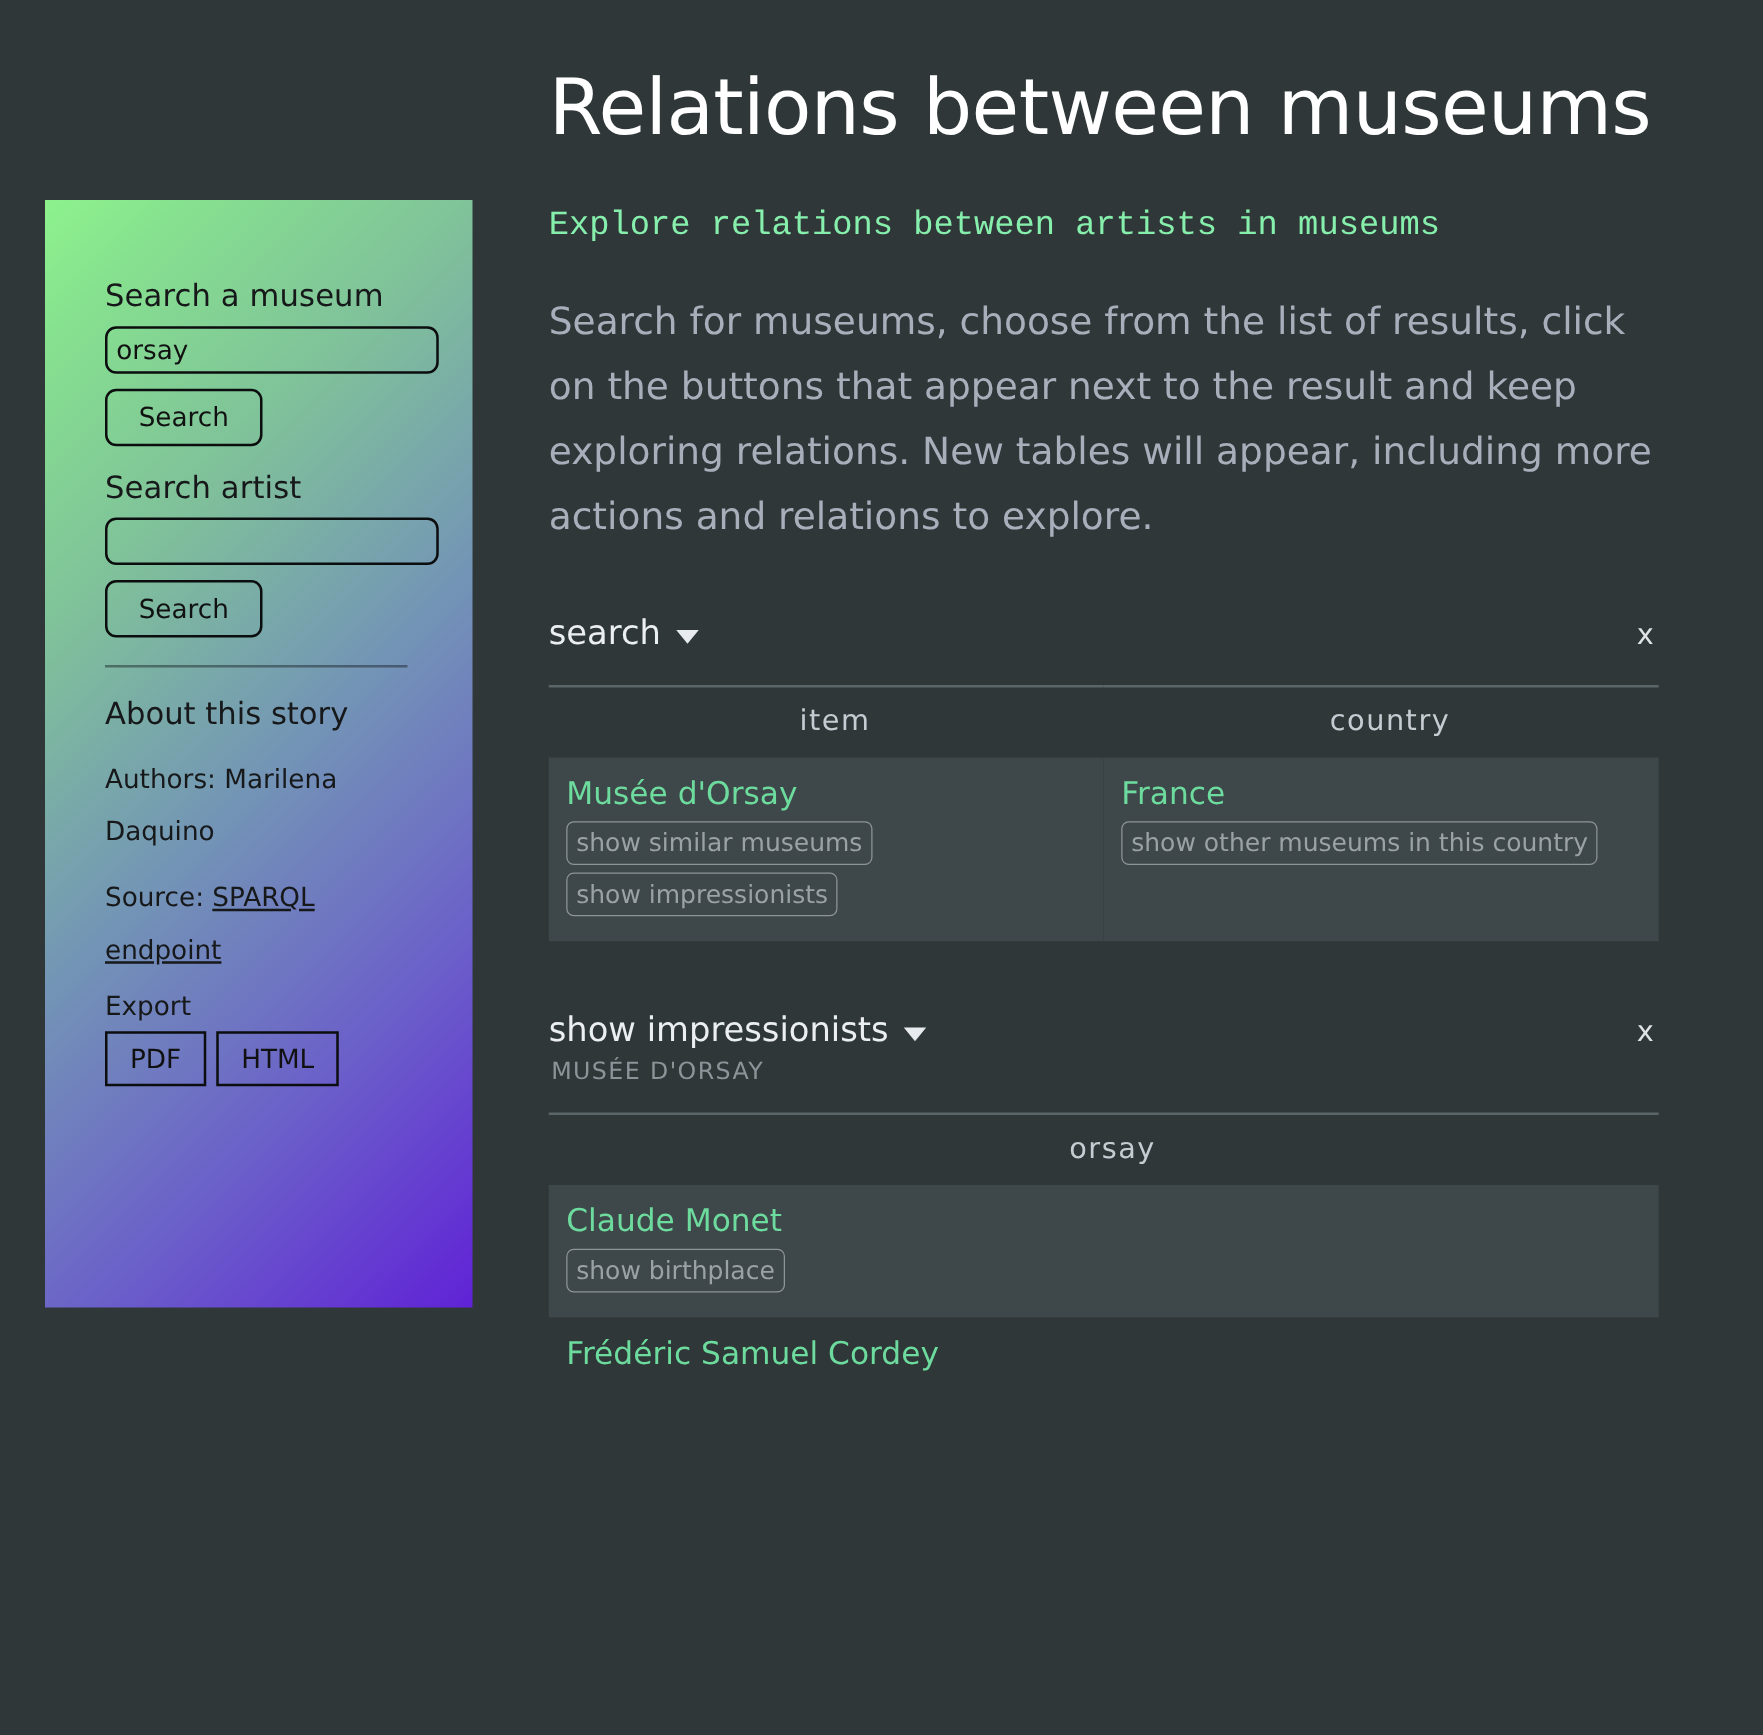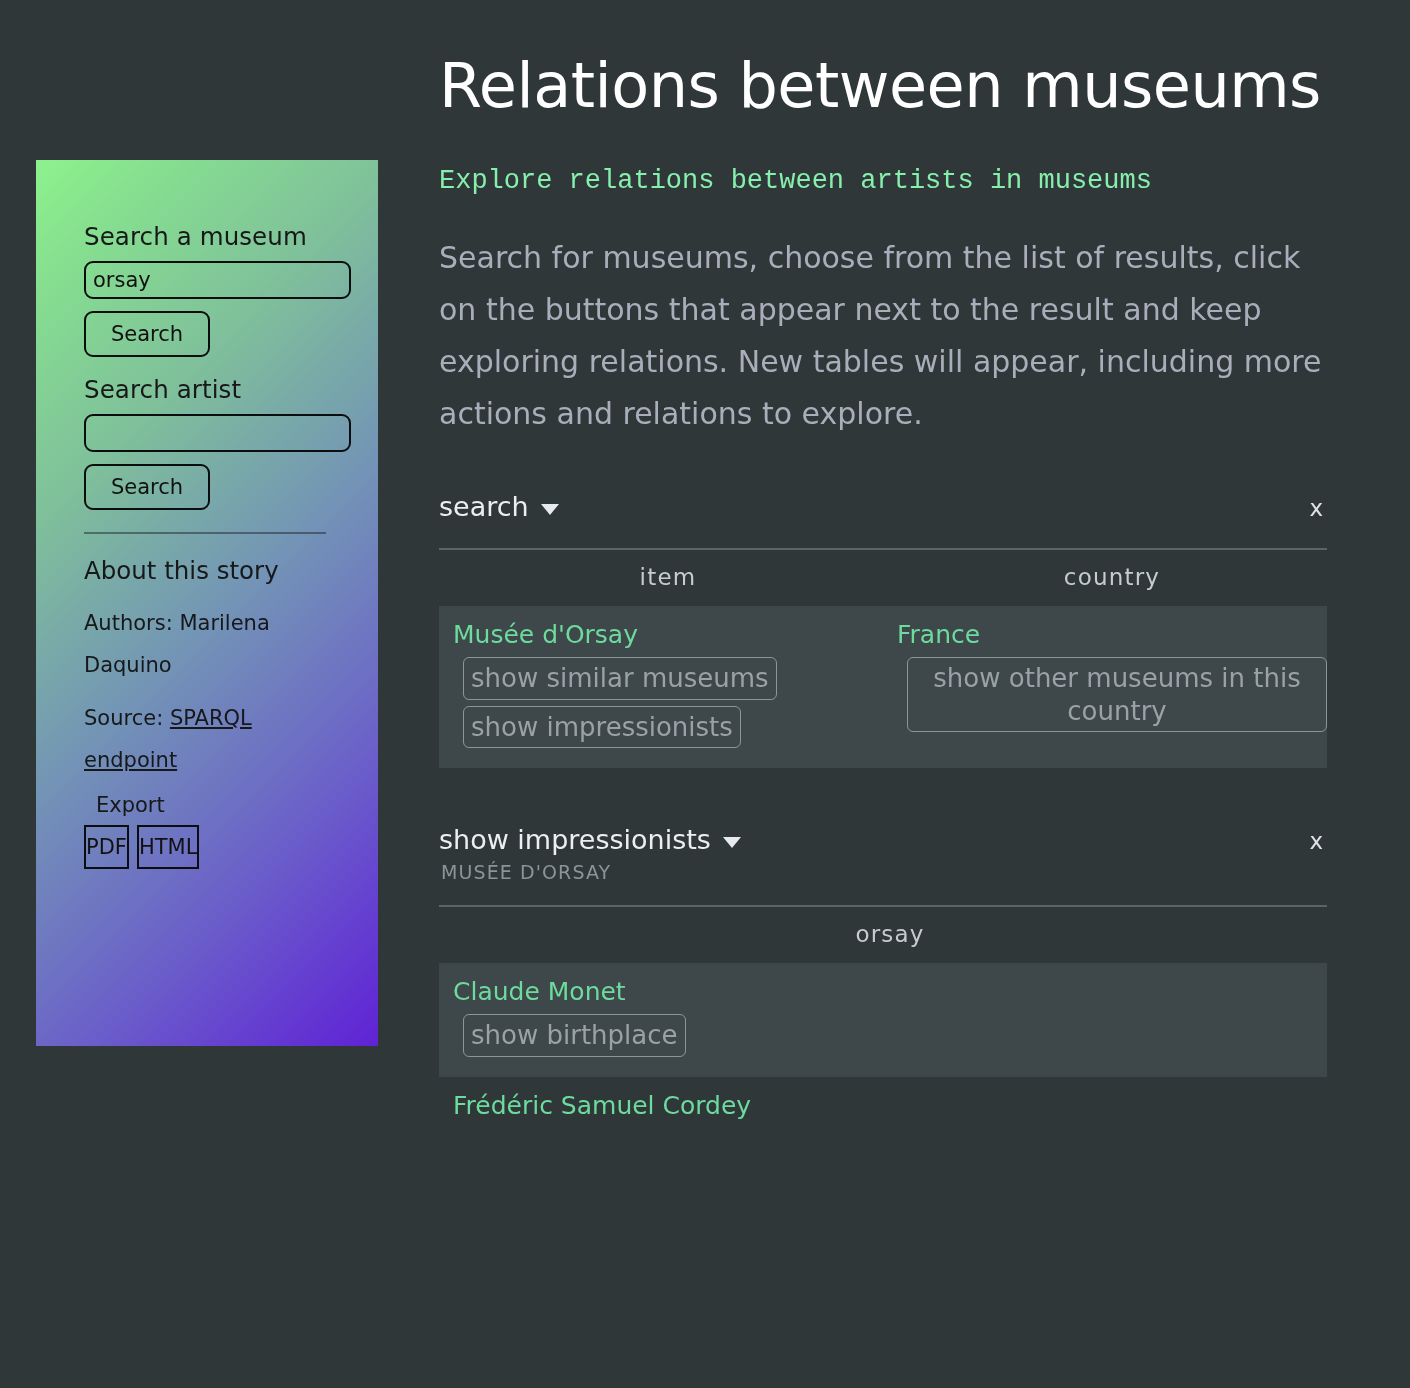--- a/index.html
+++ b/index.html
@@ -69,29 +69,29 @@
     margin: 0 0 18px 0;
   }
   .sb-meta {
     font-size: 21px;
     line-height: 1.98;
     color: #16181a;
     margin: 0 0 12px 0;
     max-width: 250px;
   }
   .sb-link { color: #16181a; text-decoration: underline; }
-  .sb-export-label { font-size: 21px; color: #16181a; margin: 10px 0 8px 12px; }
+  .sb-export-label { font-size: 21px; color: #16181a; margin: 10px 0 8px 0; }
   .sb-export-row { display: flex; gap: 8px; }
   .sb-export-btn {
     border: 2px solid #0b0d0e;
     background: transparent;
     font-family: "DejaVu Sans", sans-serif;
     font-size: 21px;
     color: #111;
-    padding: 8px 0;
+    padding: 8px 18px;
     cursor: pointer;
     border-radius: 0;
   }
 
   
   .main {
     position: absolute;
     left: 439px; top: 0;
     width: 900px;
     padding-top: 34px;
@@ -187,27 +187,27 @@
 
   .cell-value {
     display: block;
     font-size: 25px;
     color: #6ddb9d;
     margin-bottom: 8px;
   }
   .act-btn {
     display: inline-block;
     font-family: "DejaVu Sans", sans-serif;
-    font-size: 26px;
+    font-size: 20px;
     color: #9aa2a6;
     background: transparent;
     border: 1.5px solid #8d9598;
     border-radius: 6px;
     padding: 4px 7px;
-    margin: 0 0 6px 10px;
+    margin: 0 0 6px 0;
     cursor: pointer;
     line-height: 1.25;
   }
   .act-wrap { display: flex; flex-direction: column; align-items: flex-start; }
 </style>
 </head>
 <body>
 
 <div id="root">
 

